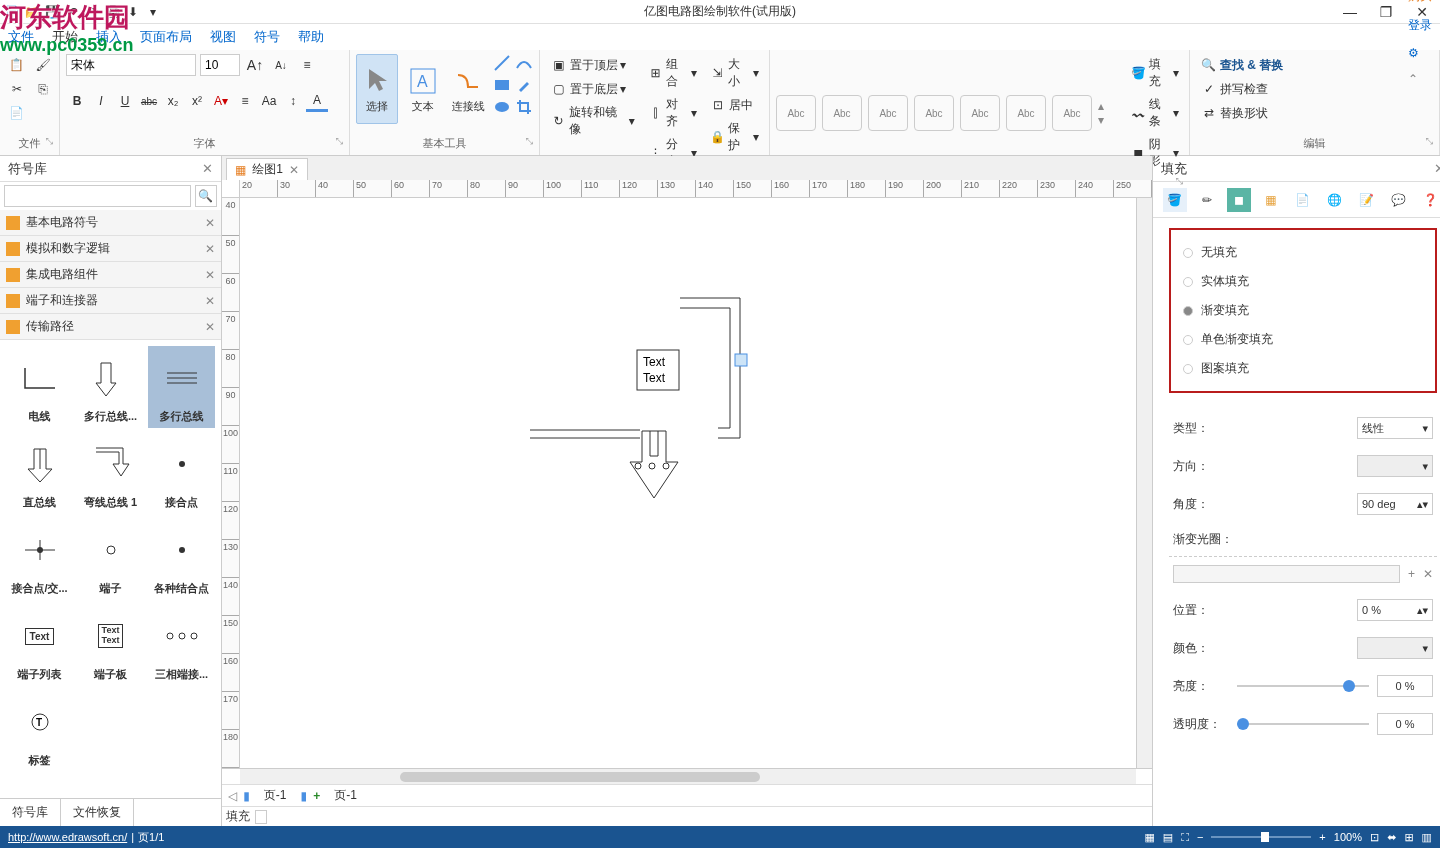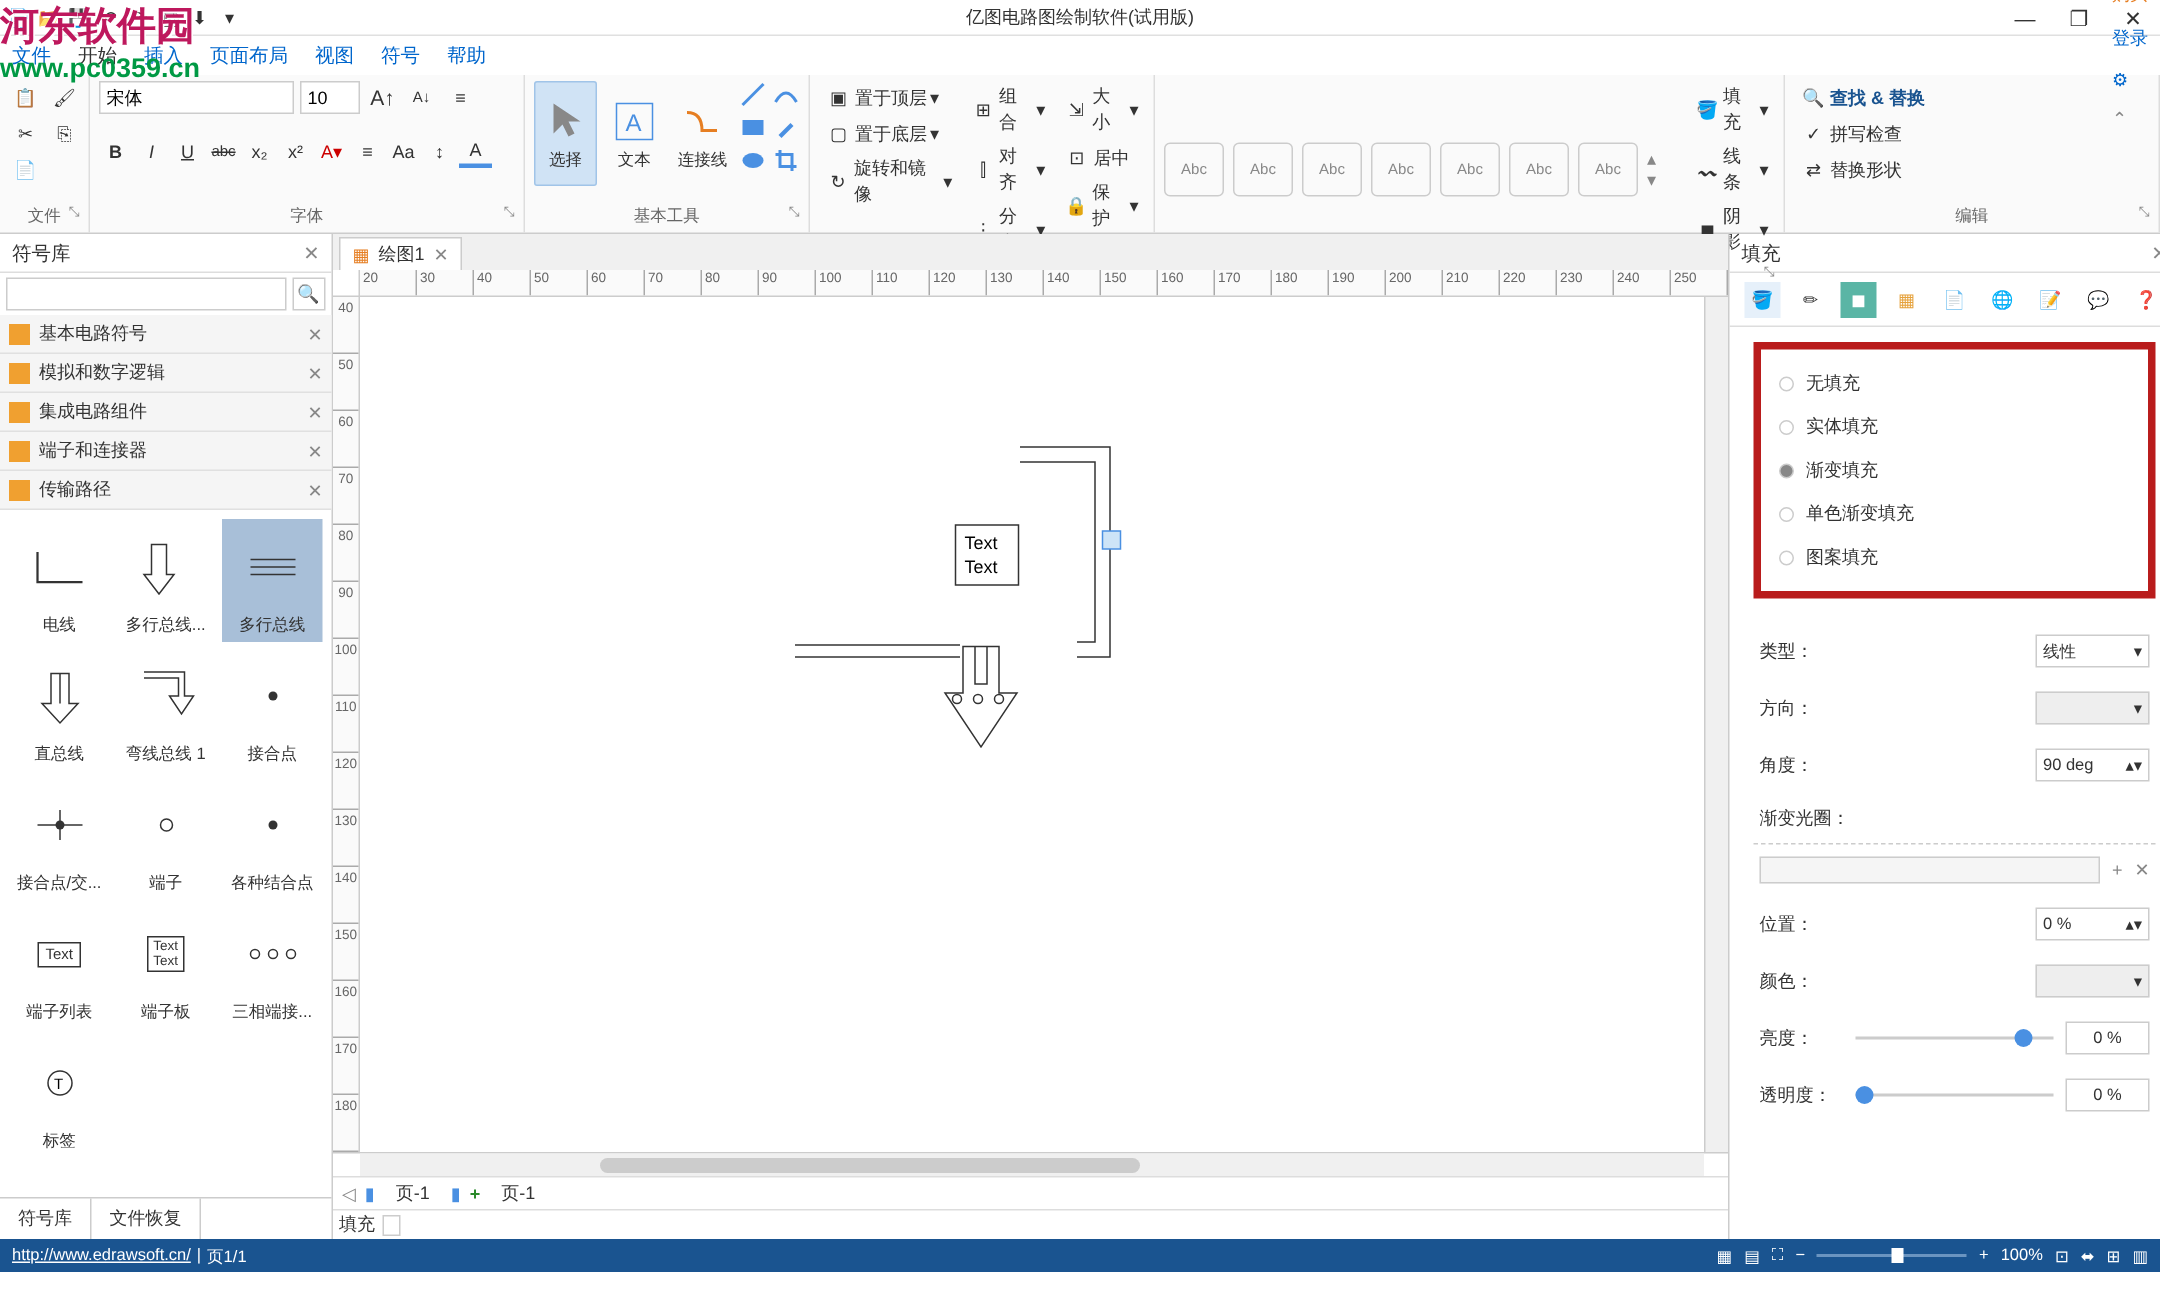--- a/index.html
+++ b/index.html
@@ -32,21 +32,21 @@
 .main-area { display: flex; height: 670px; }
 .symbol-panel { width: 242px; border-right: 1px solid #ccc; display: flex; flex-direction: column; }
 .panel-header { height: 26px; display: flex; align-items: center; justify-content: space-between; padding: 0 8px; font-size: 13px; border-bottom: 1px solid #ddd; }
 .search-row { height: 28px; display: flex; align-items: center; padding: 2px 4px; gap: 4px; }
 .search-input { flex: 1; height: 22px; border: 1px solid #ccc; padding: 0 4px; }
 .search-btn { width: 22px; height: 22px; border: 1px solid #ccc; display: flex; align-items: center; justify-content: center; color: #0066cc; }
 .cat-row { height: 26px; display: flex; align-items: center; padding: 0 6px; background: #f5f5f5; border-bottom: 1px solid #e0e0e0; font-size: 12px; }
 .cat-icon { width: 14px; height: 14px; background: #f0a030; margin-right: 6px; }
 .cat-close { margin-left: auto; color: #888; cursor: pointer; }
 .symbol-grid { flex: 1; overflow-y: auto; display: grid; grid-template-columns: repeat(3, 1fr); gap: 4px; padding: 6px; align-content: start; }
-.sym-item { height: 82px; display: flex; flex-direction: column; align-items: center; justify-content: flex-end; cursor: pointer; font-size: 11px; text-align: center; padding: 4px 2px; }
+.sym-item { height: 82px; display: flex; flex-direction: column; align-items: center; justify-content: flex-end; cursor: pointer; font-size: 11px; text-align: center; padding: 4px 2px; font-weight: bold; }
 .sym-item.sel { background: #a8bfd8; }
 .sym-preview { width: 54px; height: 54px; display: flex; align-items: center; justify-content: center; margin-bottom: 4px; }
 .panel-tabs { height: 28px; display: flex; border-top: 1px solid #ccc; }
 .panel-tab { padding: 0 12px; display: flex; align-items: center; border-right: 1px solid #ccc; cursor: pointer; font-size: 12px; }
 .canvas-area { flex: 1; display: flex; flex-direction: column; position: relative; }
 .doc-tabs { height: 24px; display: flex; align-items: flex-end; background: #f0f0f0; }
 .doc-tab { height: 22px; padding: 0 8px; background: #fff; border: 1px solid #ccc; border-bottom: none; display: flex; align-items: center; gap: 6px; font-size: 12px; margin-left: 4px; }
 .doc-tab-close { color: #888; cursor: pointer; }
 .ruler-h { height: 18px; background: #fafafa; border-bottom: 1px solid #ccc; display: flex; font-size: 9px; color: #666; overflow: hidden; position: relative; }
 .ruler-h-tick { width: 38px; border-right: 1px solid #aaa; padding-left: 2px; flex-shrink: 0; }
@@ -599,21 +599,21 @@
       <div class="rp-icon">✏</div>
       <div class="rp-icon" style="background:#5ab5a5;color:#fff">◼</div>
       <div class="rp-icon" style="color:#e6a23c">▦</div>
       <div class="rp-icon" style="color:#4a90e2">📄</div>
       <div class="rp-icon" style="color:#e6a23c">🌐</div>
       <div class="rp-icon" style="color:#4a90e2">📝</div>
       <div class="rp-icon" style="color:#4a90e2">💬</div>
       <div class="rp-icon" style="color:#4a90e2">❓</div>
     </div>
     <div class="rp-body">
-      <div style="border:5px solid #b91c1c;padding:8px;margin-bottom:16px">
+      <div style="border:2px solid #b91c1c;padding:8px;margin-bottom:16px">
         <div id="fill-opts">
             <div class="fill-opt">
               <span class="radio "></span>
               <span>无填充</span>
             </div>
             <div class="fill-opt">
               <span class="radio "></span>
               <span>实体填充</span>
             </div>
             <div class="fill-opt">

